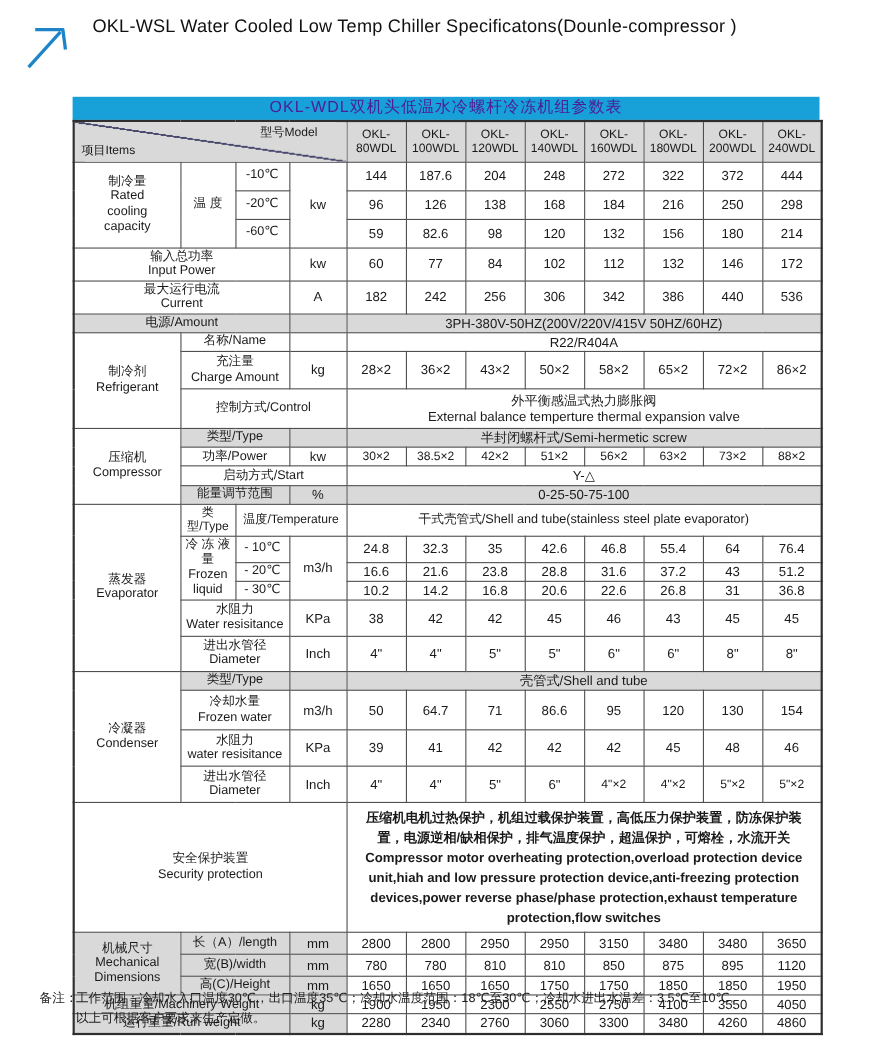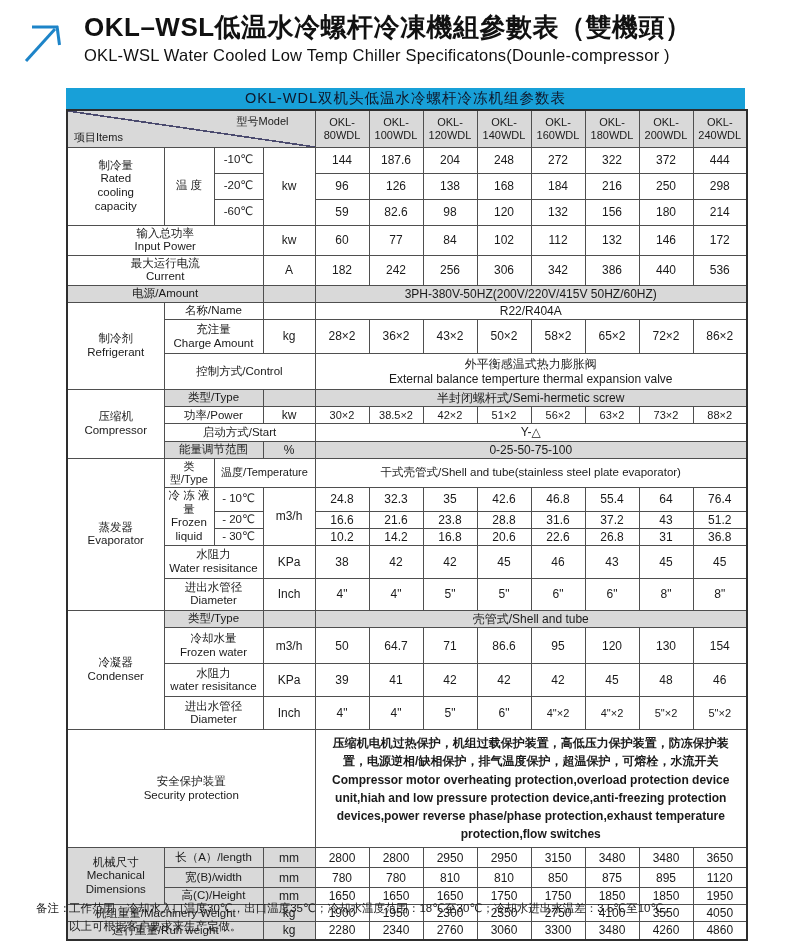--- a/index.html
+++ b/index.html
@@ -7,21 +7,21 @@
   .sheet{position:relative;width:790px;height:947px;background:#fff;overflow:hidden;}
 
   
   .title-block{position:absolute;left:84px;top:12px;}
   .title-zh{font-size:26px;font-weight:600;color:#111;letter-spacing:.5px;line-height:1.2;}
   .title-en{font-size:16.5px;font-weight:400;color:#111;margin-top:3px;letter-spacing:.2px;}
   .arrow-wrap{position:absolute;left:24px;top:18px;width:42px;height:46px;}
 
   
   .tbl-wrap{position:absolute;left:66px;top:88px;width:679px;}
-  .caption-bar{width:100%;height:21px;background:#18a0d8;color:#0f172a;text-align:center;
+  .caption-bar{width:100%;height:21px;background:#18a0d8;color:#4c1d95;text-align:center;
                font-size:14.5px;line-height:21px;letter-spacing:1px;font-weight:500;}
   table.tbl{border-collapse:collapse;table-layout:fixed;width:679px;border:2px solid #2e2e2e;}
   td{border:1px solid #4f4f4f;text-align:center;vertical-align:middle;font-size:12px;
      color:#1a1a1a;padding:1px 2px;overflow:hidden;line-height:1.18;}
   .gray{background:#d9d9d9;}
   .pre{white-space:pre-line;}
   .f11{font-size:11px;text-align:center;}
   .f115{font-size:11.5px;text-align:center;}
 
   .corner{position:relative;background:#d9d9d9;
@@ -45,21 +45,20 @@
 <div class="sheet">
 
   <div class="arrow-wrap">
     <svg width="42" height="46" viewBox="0 0 42 46">
       <line x1="2" y1="43" x2="31" y2="11" stroke="#1d84c8" stroke-width="3"></line>
       <line x1="8" y1="9" x2="34" y2="9" stroke="#1d84c8" stroke-width="3"></line>
       <line x1="33" y1="8" x2="35.5" y2="27" stroke="#1d84c8" stroke-width="3"></line>
     </svg>
   </div>
   <div class="title-block">
-    <div class="title-zh">OKL–WSL低温水冷螺杆冷凍機組參數表（雙機頭）</div>
     <div class="title-en">OKL-WSL Water Cooled Low Temp Chiller Specificatons(Dounle-compressor )</div>
   </div>
 
   <div class="tbl-wrap">
     <div class="caption-bar">OKL-WDL双机头低温水冷螺杆冷冻机组参数表</div>
     <table class="tbl">
       <colgroup>
         <col style="width:97px">
           <col style="width:50px">
           <col style="width:49px">

